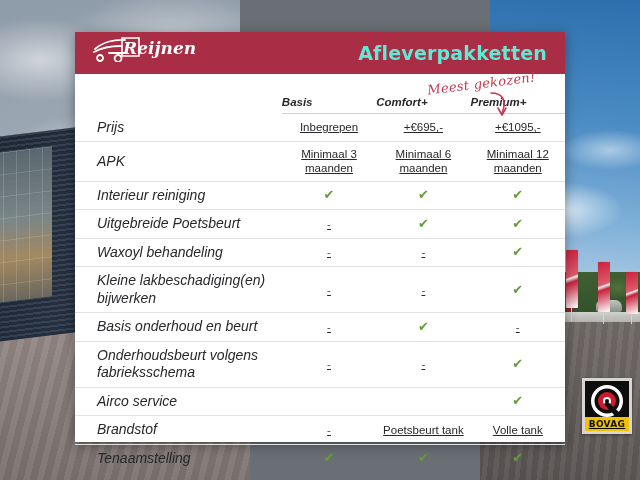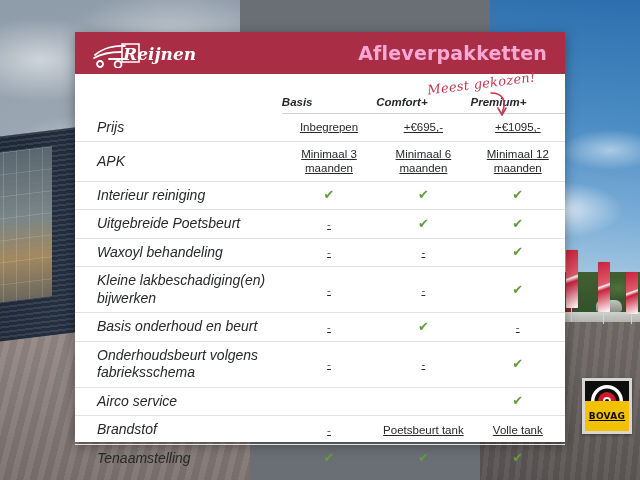--- a/index.html
+++ b/index.html
@@ -76,24 +76,24 @@
 
   
   #card{
     position:absolute;left:75px;top:32px;width:490px;height:410px;
     background:#ffffff;box-shadow:0 3px 12px rgba(0,0,0,.38);
   }
   #header{
     height:42px;background:#a82d45;display:flex;align-items:center;
     justify-content:space-between;padding:0 18px 0 16px;box-sizing:border-box;
   }
-  #logo{display:flex;align-items:center;height:100%;}
+  #logo{display:flex;align-items:flex-start;height:100%;}
   #logo svg{display:block;}
   #header-title{
-    color:#f9a8d4;font-size:19px;font-weight:bold;letter-spacing:.2px;
+    color:#5eead4;font-size:19px;font-weight:bold;letter-spacing:.2px;
     font-family:"DejaVu Sans",sans-serif;
   }
 
   
   #annotation{
     position:absolute;left:352px;top:44px;width:128px;height:42px;
     pointer-events:none;
   }
   #annotation-text{
     position:absolute;left:0;top:0;
@@ -136,21 +136,21 @@
   }
 
   
   #bovag{
     position:absolute;left:582px;top:378px;width:50px;height:56px;
     background:#d8d6d2;padding:3px;box-sizing:border-box;
     box-shadow:0 1px 3px rgba(0,0,0,.4);
   }
   #bovag-inner{width:100%;height:100%;background:#0d0d0d;position:relative;}
   #bovag-band{
-    position:absolute;left:0;right:0;bottom:0;height:30px;background:#f2c200;
+    position:absolute;left:0;right:0;bottom:0;height:14px;background:#f2c200;
     display:flex;align-items:center;justify-content:center;text-decoration:underline;
   }
   #bovag-word{
     font-family:"DejaVu Sans",sans-serif;font-size:9px;font-weight:bold;
     color:#0d0d0d;letter-spacing:.3px;
   }
   #bovag svg{position:absolute;left:50%;top:3px;transform:translateX(-50%);}
 </style>
 </head>
 <body>

